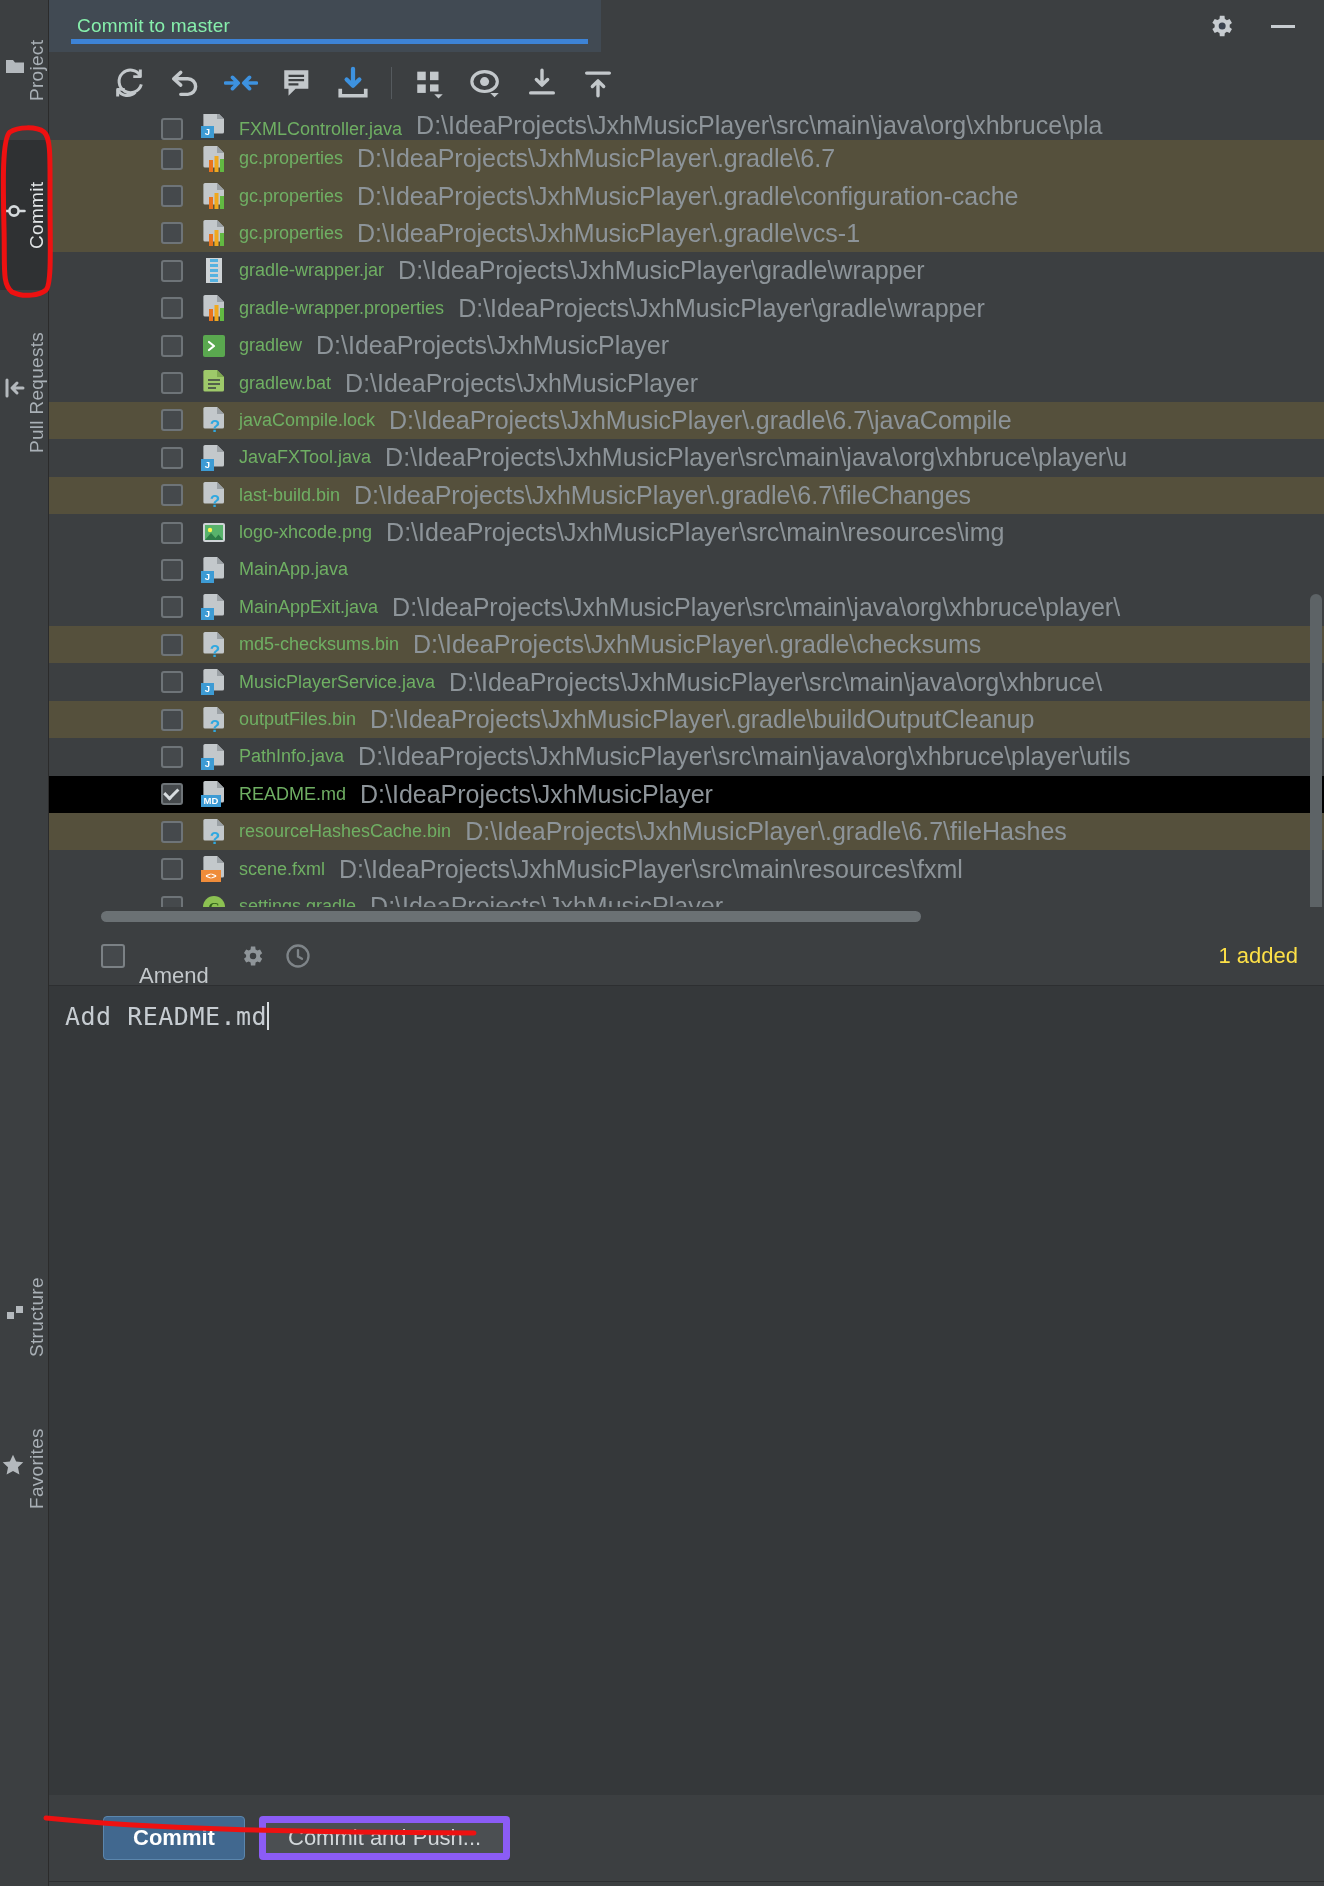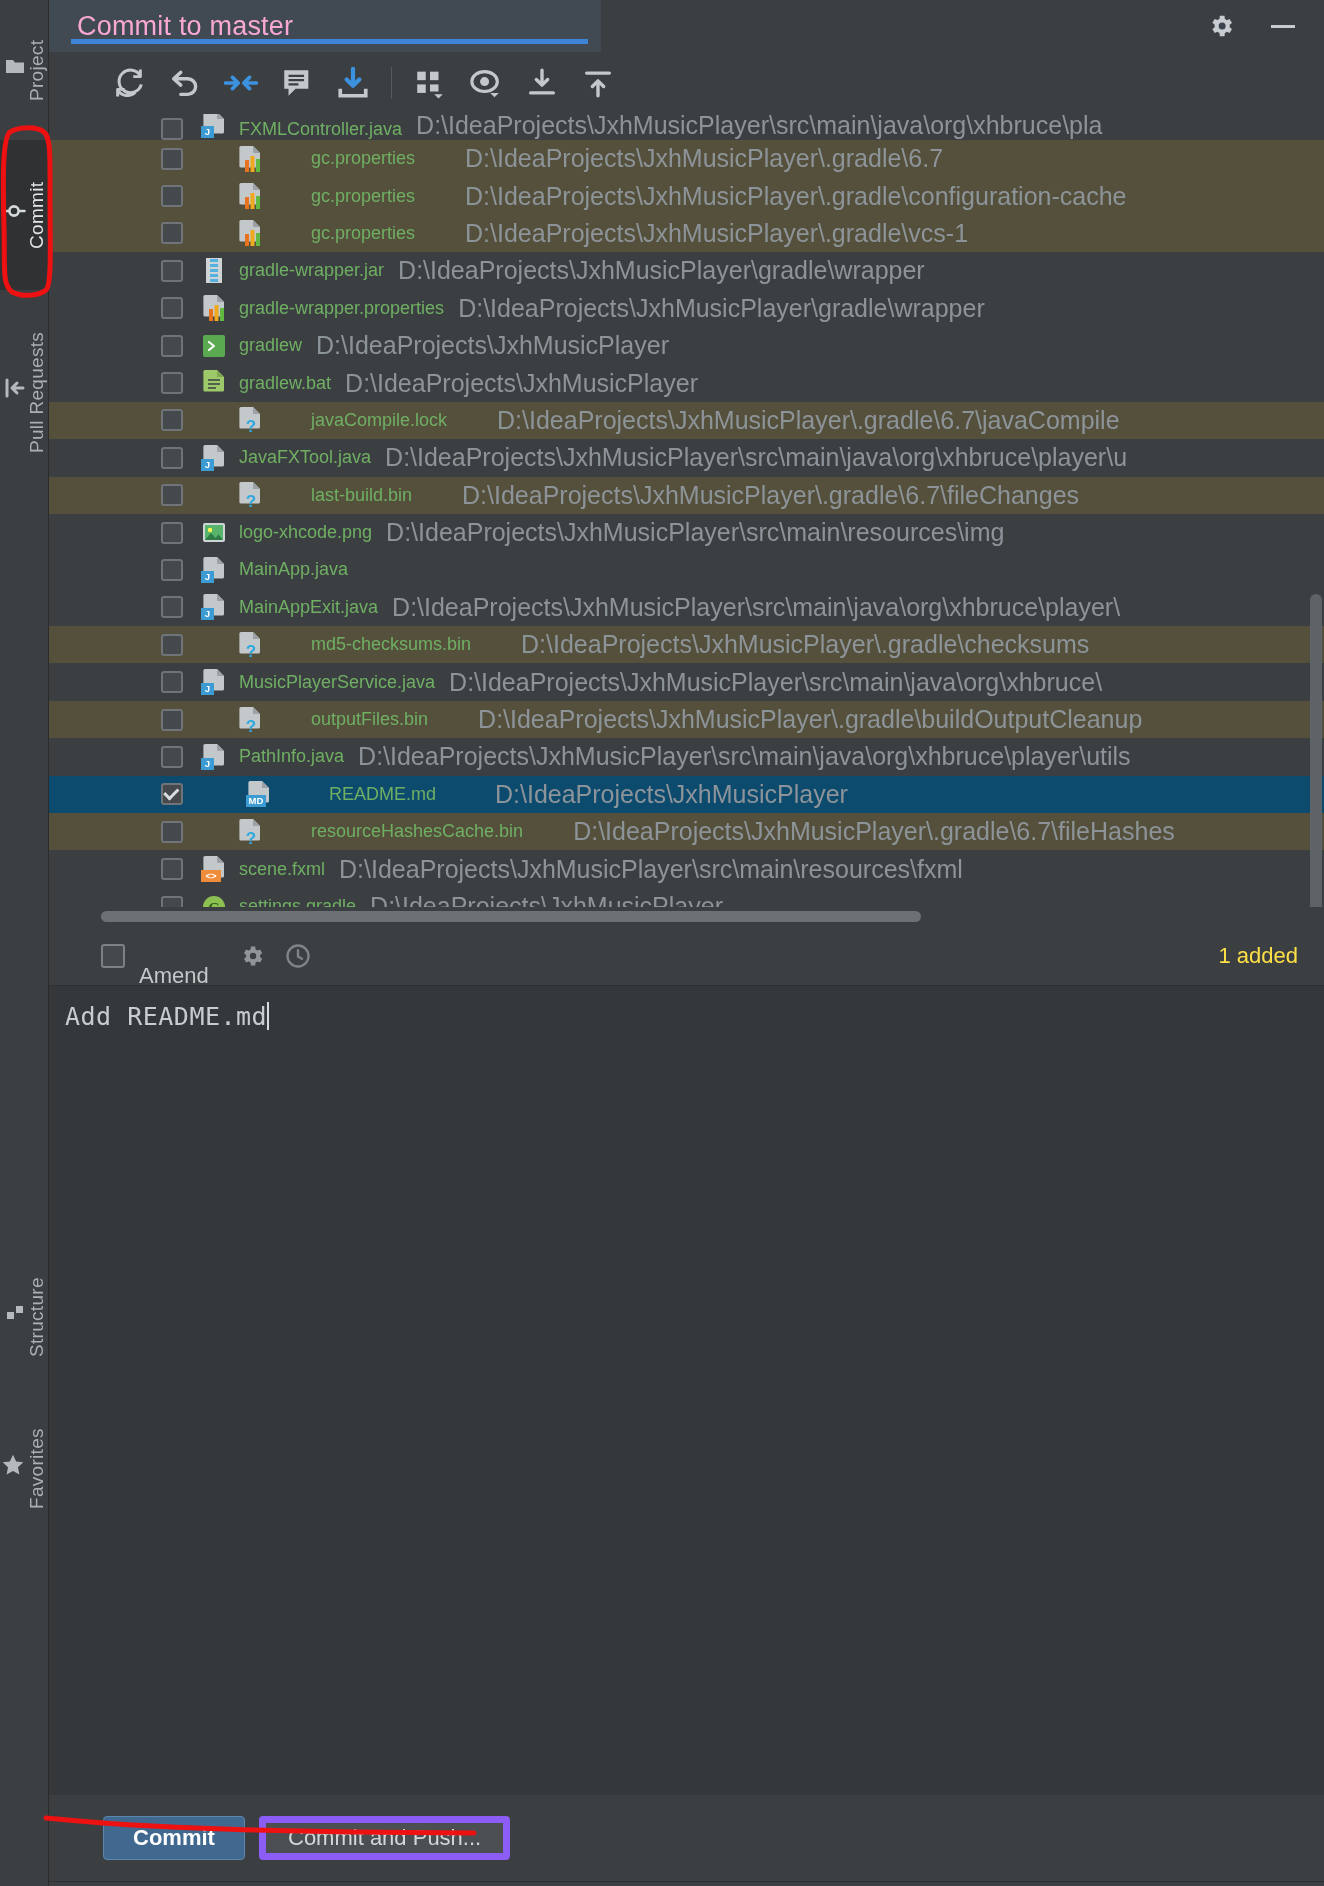--- a/index.html
+++ b/index.html
@@ -39,21 +39,21 @@
 
   .titlebar{
     height:52px;flex:0 0 52px;display:flex;align-items:stretch;
     background:#3c3f41;
   }
   .tab{
     position:relative;width:552px;box-sizing:border-box;
     background:#414a53;
     display:flex;align-items:center;padding-left:28px;
   }
-  .tab .tab-text{font-size:27px;color:#f9a8d4;letter-spacing:.2px;}
+  .tab .tab-text{font-size:19px;color:#86efac;letter-spacing:.2px;}
   .tab .underline{
     position:absolute;left:22px;right:13px;bottom:8px;height:5px;background:#3d83d6;
   }
   .titlebar-rest{flex:1;background:#3c3f41;display:flex;align-items:center;justify-content:flex-end;padding-right:26px;gap:32px;}
   .tb-btn{width:30px;height:30px;display:flex;align-items:center;justify-content:center;cursor:pointer;}
 
   
   .icontoolbar{
     height:62px;flex:0 0 62px;display:flex;align-items:center;
     background:#3c3f41;padding-left:52px;gap:0;
@@ -63,22 +63,22 @@
 
   
   .listwrap{flex:1;position:relative;min-height:0;background:#3c3f41;overflow:hidden;}
   .list{position:absolute;left:0;right:0;top:0;bottom:0;overflow:hidden;}
   .row{
     height:37.4px;display:flex;align-items:center;
     padding-left:112px;box-sizing:border-box;white-space:nowrap;
     position:relative;
   }
   .row.base{background:#3c3f41;}
-  .row.ignored{background:#55503c;gap:36px;}
-  .row.selected{background:#0c4a6e;gap:45px;}
+  .row.ignored{background:#55503c;}
+  .row.selected{background:#000000;}
   .row.clipped{height:26px;overflow:hidden;align-items:flex-end;}
 
   .cb{
     width:22px;height:22px;flex:0 0 22px;border:2px solid #6e7478;border-radius:3px;
     background:#45494c;box-sizing:border-box;margin-right:16px;
     display:flex;align-items:center;justify-content:center;cursor:pointer;
   }
   .cb.checked:after{
     content:"";width:11px;height:6px;border-left:3px solid #d8dde0;border-bottom:3px solid #d8dde0;
     transform:rotate(-45deg) translate(1px,-2px);

